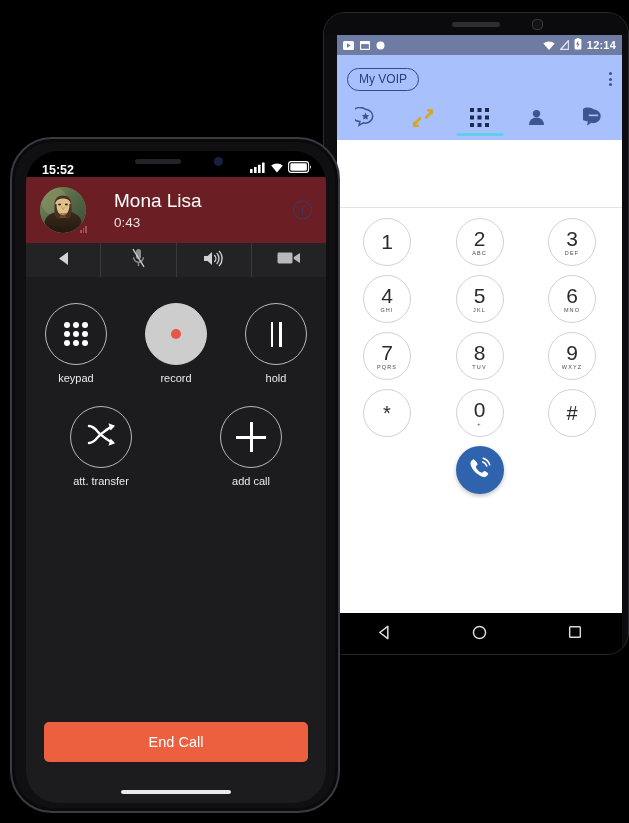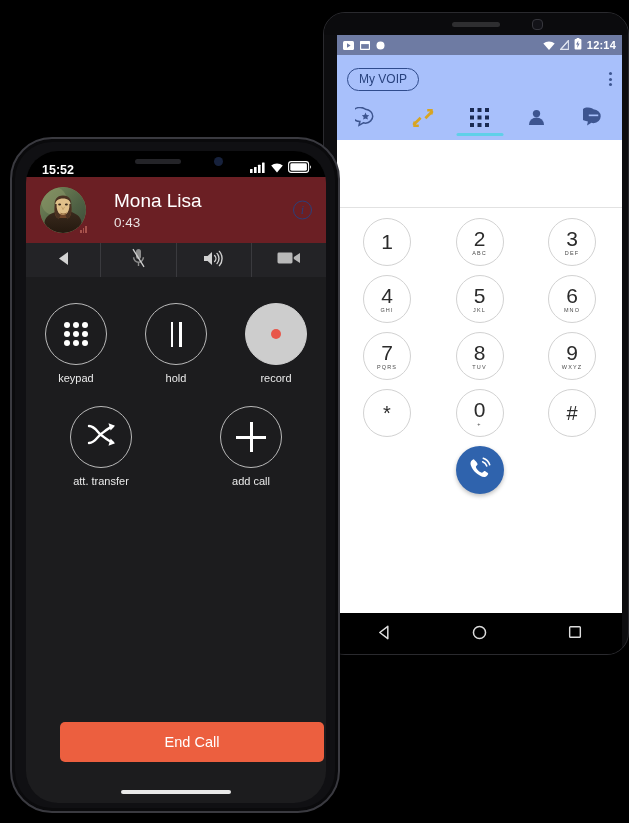--- a/index.html
+++ b/index.html
@@ -186,21 +186,21 @@
   .keypad-dots { display: grid; grid-template-columns: repeat(3, 6px); gap: 3px; }
   .keypad-dots i { width: 6px; height: 6px; background: #fff; border-radius: 50%; display: block; }
   .hold-bars { display: flex; gap: 6px; }
   .hold-bars i { width: 2.5px; height: 25px; background: #fff; display: block; }
   .rec-dot { width: 10px; height: 10px; border-radius: 50%; background: #e8564a; }
   .plus { position: relative; width: 30px; height: 30px; }
   .plus:before, .plus:after { content:''; position: absolute; background: #fff; }
   .plus:before { left: 13.5px; top: 0; width: 3px; height: 30px; }
   .plus:after { top: 13.5px; left: 0; height: 3px; width: 30px; }
 
-  .endcall-wrap { position: absolute; left: 16px; bottom: 30px; width: 100%; padding: 11px 18px; }
+  .endcall-wrap { position: absolute; left: 0; bottom: 30px; width: 100%; padding: 11px 18px; }
   .endcall {
     background: #ec5f3f; color: #fff; text-align: center;
     border-radius: 5px; padding: 12px 0; font-size: 14.5px; cursor: pointer;
   }
   .home-indicator {
     position: absolute; left: 50%; bottom: 9px; transform: translateX(-50%);
     width: 110px; height: 4px; background: #e9e9e9; border-radius: 3px;
   }
 </style>
 </head>
@@ -558,34 +558,34 @@
                   <i></i>
                   <i></i>
                   <i></i>
                   <i></i>
               </span>
             </div>
             <div class="ca-label">keypad</div>
           </div>
 
           <div class="ca-cell">
+            <div class="ca-circle filled">
+              <span class="rec-dot"></span>
+            </div>
+            <div class="ca-label">record</div>
+          </div>
+
+          <div class="ca-cell">
             <div class="ca-circle">
               <span class="hold-bars">
                   <i></i>
                   <i></i>
                 </span>
             </div>
             <div class="ca-label">hold</div>
-          </div>
-
-          <div class="ca-cell">
-            <div class="ca-circle filled">
-              <span class="rec-dot"></span>
-            </div>
-            <div class="ca-label">record</div>
           </div>
         </div>
 
         <div class="ca-row">
 
           <div class="ca-cell">
             <div class="ca-circle">
               <span>
                 <svg width="30" height="26" viewBox="0 0 30 26">
                   <path d="M3 4 C9 4 12 11 15 13 C18 15 22 19 26.5 20.5" fill="none" stroke="#fff" stroke-width="2.4" stroke-linecap="round"></path>

